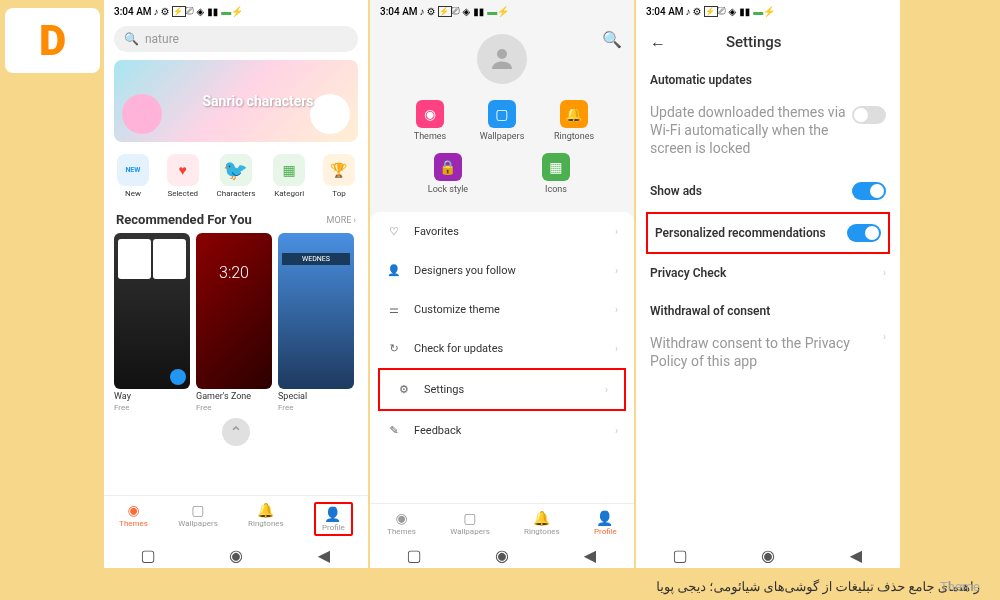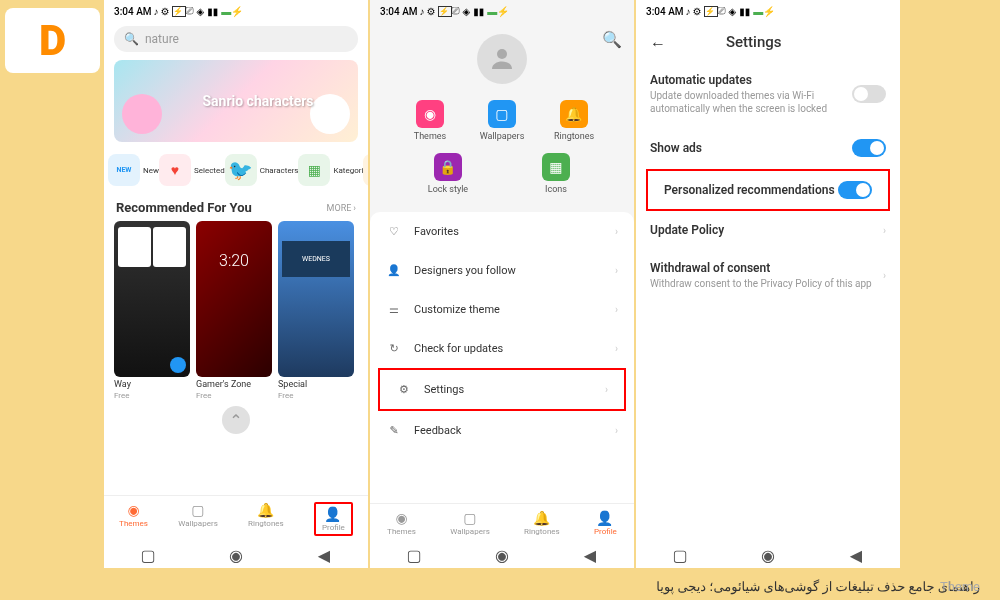--- a/index.html
+++ b/index.html
@@ -13,21 +13,21 @@
 .logo { position: absolute; left: 5px; top: 8px; width: 95px; height: 65px; z-index: 10; background: #fff; border-radius: 8px; display: flex; align-items: center; justify-content: center; }
 .logo-d { font-size: 42px; font-weight: 900; }
 .logo-d .part1 { color: #ff8c00; }
 .search-bar { margin: 4px 10px; padding: 6px 10px; background: #f0f0f0; border-radius: 16px; display: flex; align-items: center; gap: 6px; font-size: 12px; color: #999; }
 .banner { margin: 4px 10px; height: 82px; border-radius: 8px; background: linear-gradient(135deg, #a8e6f0 0%, #ffd4e5 50%, #fff0d4 100%); position: relative; overflow: hidden; display: flex; align-items: center; justify-content: center; padding-left: 44px; }
 .banner-text { color: #fff; font-weight: 700; font-size: 14px; text-shadow: 1px 1px 2px rgba(0,0,0,0.3); z-index: 2; }
 .banner-char { position: absolute; width: 40px; height: 40px; border-radius: 50%; }
 .banner-char.left { background: #ffb3d9; left: 8px; bottom: 8px; }
 .banner-char.right { background: #fff; right: 8px; bottom: 8px; }
 .categories { display: flex; justify-content: space-around; padding: 8px 4px; }
-.cat-item { display: flex; flex-direction: row; align-items: center; gap: 3px; font-size: 8px; color: #333; }
+.cat-item { display: flex; flex-direction: column; align-items: center; gap: 3px; font-size: 8px; color: #333; }
 .cat-icon { width: 32px; height: 32px; border-radius: 8px; display: flex; align-items: center; justify-content: center; font-size: 14px; }
 .cat-new { background: #e3f2fd; color: #2196f3; }
 .cat-selected { background: #ffebee; color: #f44336; }
 .cat-characters { background: #e8f5e9; }
 .cat-kategori { background: #e8f5e9; color: #4caf50; }
 .cat-top { background: #fff3e0; color: #ff9800; }
 .section-header { display: flex; justify-content: space-between; align-items: center; padding: 6px 12px; }
 .section-title { font-size: 13px; font-weight: 700; color: #333; }
 .section-more { font-size: 9px; color: #999; display: flex; align-items: center; gap: 2px; }
 .themes-row { display: flex; gap: 6px; padding: 0 10px; overflow: hidden; }
@@ -65,27 +65,27 @@
 .menu-item-icon { width: 16px; color: #666; display: flex; justify-content: center; }
 .menu-chevron { margin-left: auto; color: #ccc; font-size: 10px; }
 .settings-highlight { border: 2px solid #ff0000; margin: 0 8px; }
 .settings-header { display: flex; align-items: center; padding: 10px 14px; gap: 60px; }
 .back-arrow { font-size: 16px; color: #333; }
 .settings-title { font-size: 15px; font-weight: 500; color: #333; }
 .settings-list { padding: 0 14px; }
 .settings-item { padding: 12px 0; display: flex; justify-content: space-between; align-items: center; }
 .settings-item-text { flex: 1; }
 .settings-item-title { font-size: 12px; font-weight: 600; color: #333; }
-.settings-item-sub { font-size: 10px; color: #999; margin-top: 2px; line-height: 1.3; }
+.settings-item-sub { font-size: 14px; color: #999; margin-top: 16px; line-height: 1.3; }
 .toggle { width: 34px; height: 18px; border-radius: 9px; background: #ddd; position: relative; }
 .toggle.on { background: #2196f3; }
 .toggle-knob { width: 14px; height: 14px; border-radius: 50%; background: #fff; position: absolute; top: 2px; left: 2px; }
 .toggle.on .toggle-knob { left: 18px; }
 .settings-chevron { color: #ccc; font-size: 10px; }
-.recommendations-highlight { border: 2px solid #ff0000; margin: 0 -4px; padding: 10px 16px !important; }
+.recommendations-highlight { border: 2px solid #ff0000; margin: 0 -4px; padding: 10px 7px !important; }
 .footer-text { position: absolute; bottom: 6px; width: 1000px; display: flex; justify-content: space-between; padding: 0 20px; font-size: 13px; color: #333; direction: rtl; }
 .footer-left { direction: ltr; color: #aaa; position: absolute; right: 20px; }
 </style>
 </head>
 <body>
 
 <div class="logo">
   <div class="logo-d"><span class="part1">D</span></div>
 </div>
 
@@ -160,21 +160,21 @@
     </div>
     <div class="theme-card">
       <div class="theme-preview gamer">
         <div class="theme-clock">3:20</div>
       </div>
       <span class="theme-name">Gamer's Zone</span>
       <span class="theme-price">Free</span>
     </div>
     <div class="theme-card">
       <div class="theme-preview special">
-        <div style="position:absolute;top:20px;left:4px;right:4px;background:#1a3a5c;color:#fff;font-size:7px;padding:14px;text-align:center;">WEDNES</div>
+        <div style="position:absolute;top:20px;left:4px;right:4px;background:#1a3a5c;color:#fff;font-size:7px;padding:2px;text-align:center;">WEDNES</div>
       </div>
       <span class="theme-name">Special</span>
       <span class="theme-price">Free</span>
     </div>
   </div>
   <div class="scroll-btn">
     <span style="color:#999;">⌃</span>
   </div>
   <div class="bottom-nav">
     <div class="nav-item active">
@@ -342,21 +342,21 @@
     <div class="settings-item recommendations-highlight">
       <div class="settings-item-text">
         <div class="settings-item-title">Personalized recommendations</div>
       </div>
       <div class="toggle on">
             <div class="toggle-knob"></div>
           </div>
     </div>
     <div class="settings-item">
       <div class="settings-item-text">
-        <div class="settings-item-title">Update Policy</div>
+        <div class="settings-item-title">Privacy Check</div>
       </div>
       <span class="settings-chevron">›</span>
     </div>
     <div class="settings-item">
       <div class="settings-item-text">
         <div class="settings-item-title">Withdrawal of consent</div>
         <div class="settings-item-sub">Withdraw consent to the Privacy Policy of this app</div>
       </div>
       <span class="settings-chevron">›</span>
     </div>

